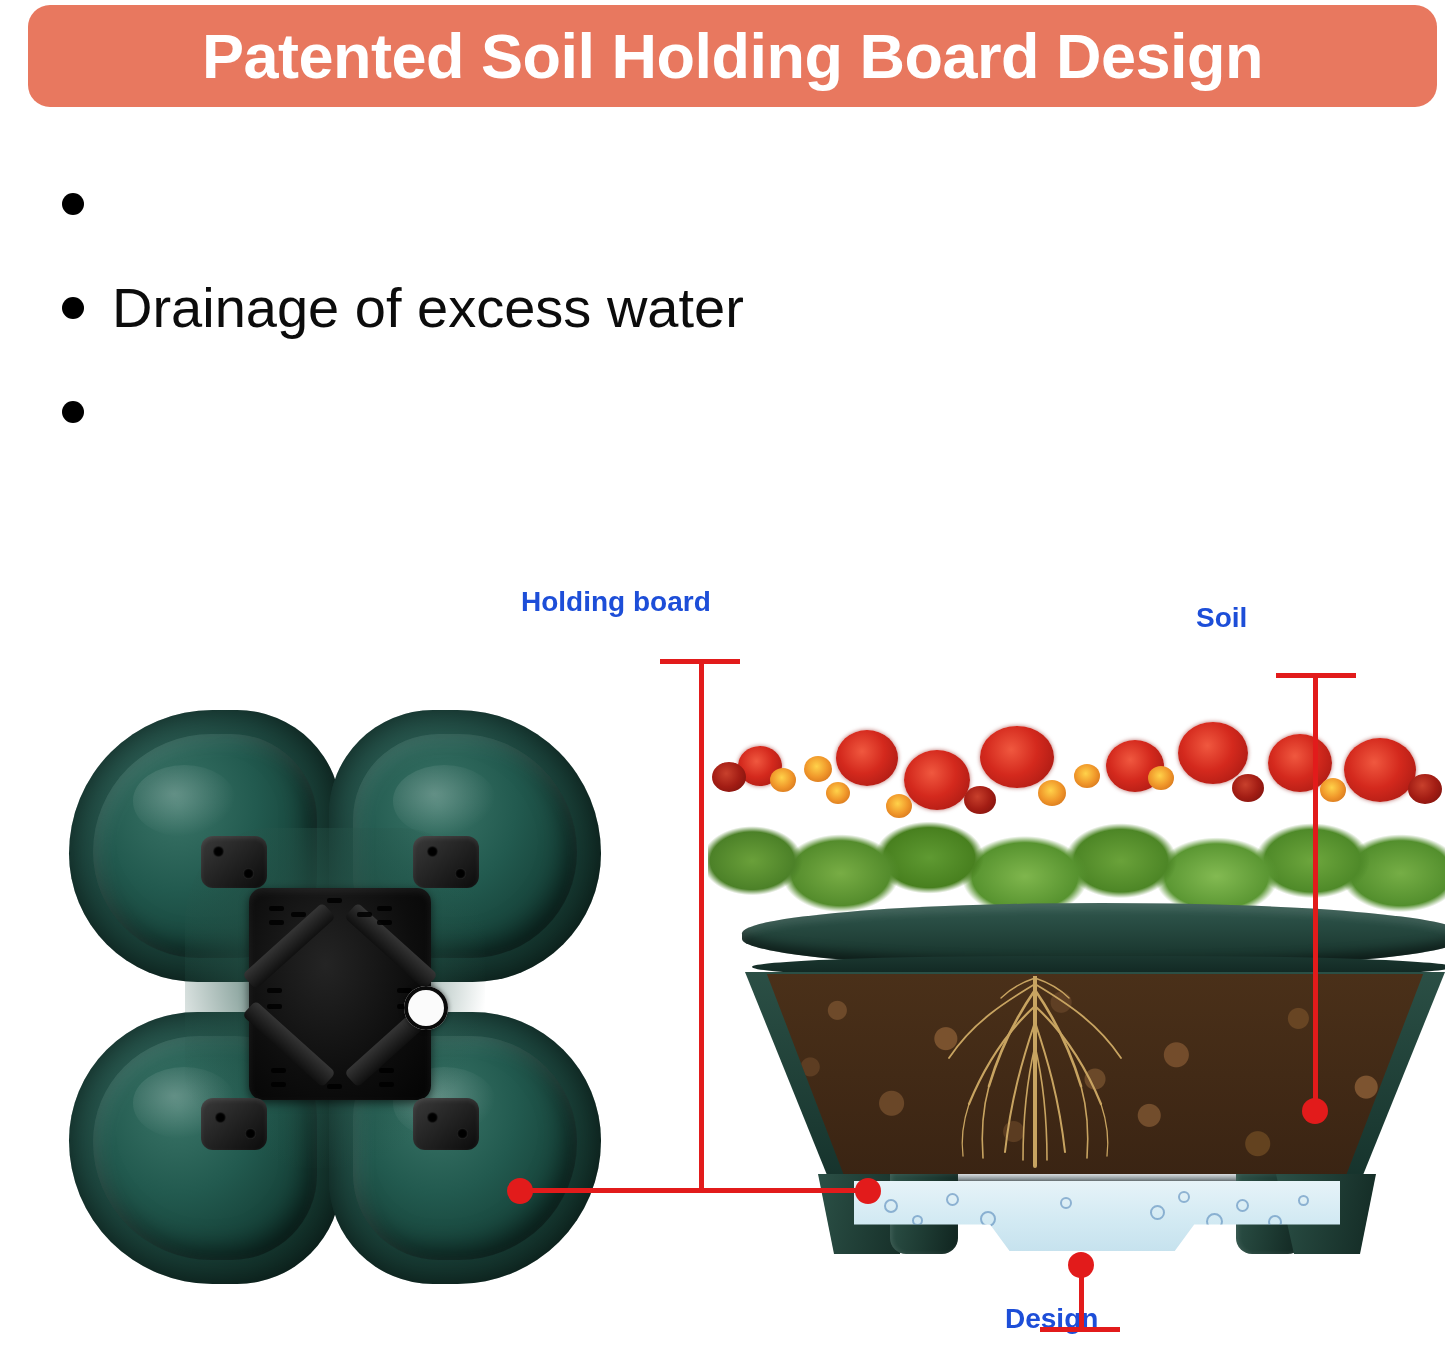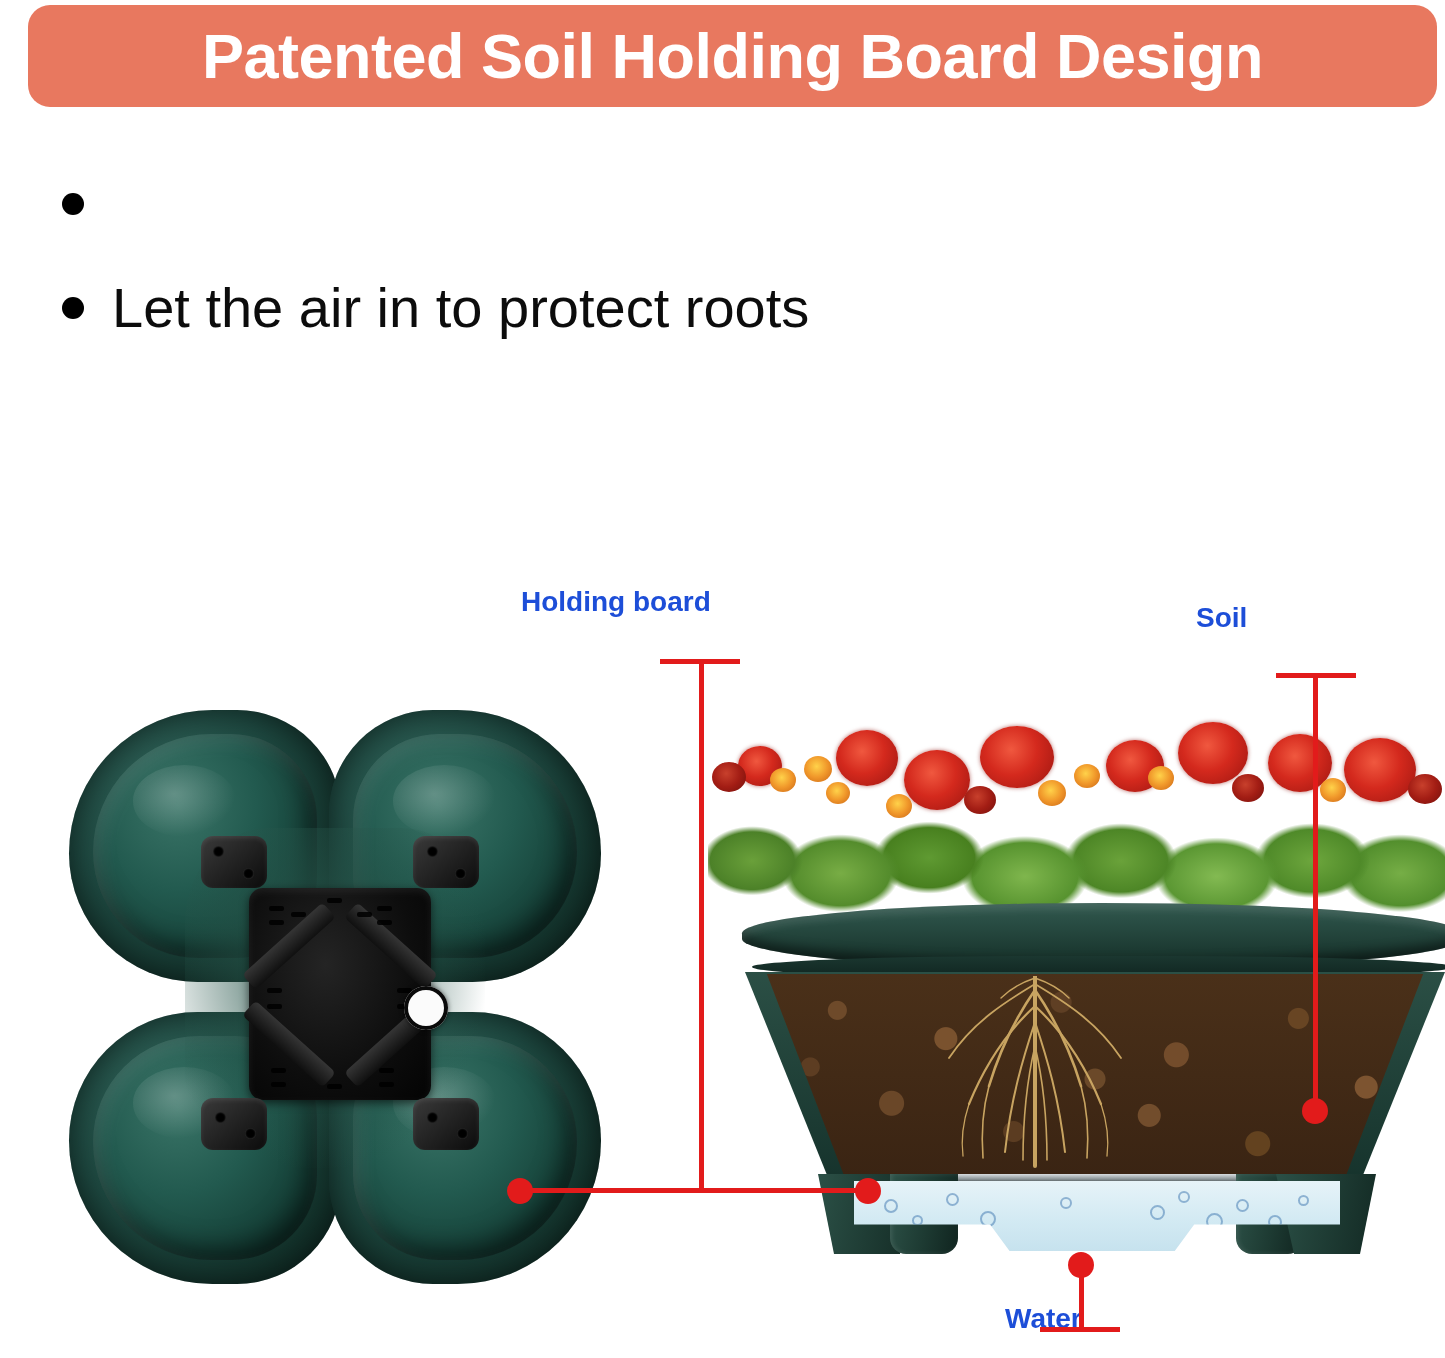--- a/index.html
+++ b/index.html
@@ -400,27 +400,30 @@
   <div class="header-bar">
     <div class="header-title">Patented Soil Holding Board Design</div>
   </div>
 
   <div class="bullets">
     <div class="bullet-row">
       <span class="bullet-dot"></span>
     </div>
     <div class="bullet-row">
       <span class="bullet-dot"></span>
-      <span class="bullet-text">Let the air in to protect roots</span>
+      <span class="bullet-text">Drainage of excess water</span>
+    </div>
+    <div class="bullet-row">
+      <span class="bullet-dot"></span>
     </div>
   </div>
 
   <div class="callout-label" id="label-holding-board">Holding board</div>
   <div class="callout-label" id="label-soil">Soil</div>
-  <div class="callout-label" id="label-water">Water</div>
+  <div class="callout-label" id="label-water">Design</div>
 
   <div id="planter-topview">
     <div class="clover-body">
       <div class="lobe lobe-tl">
         <div class="lobe-inner">
           <div class="lobe-gloss"></div>
         </div>
       </div>
       <div class="lobe lobe-tr">
         <div class="lobe-inner">

